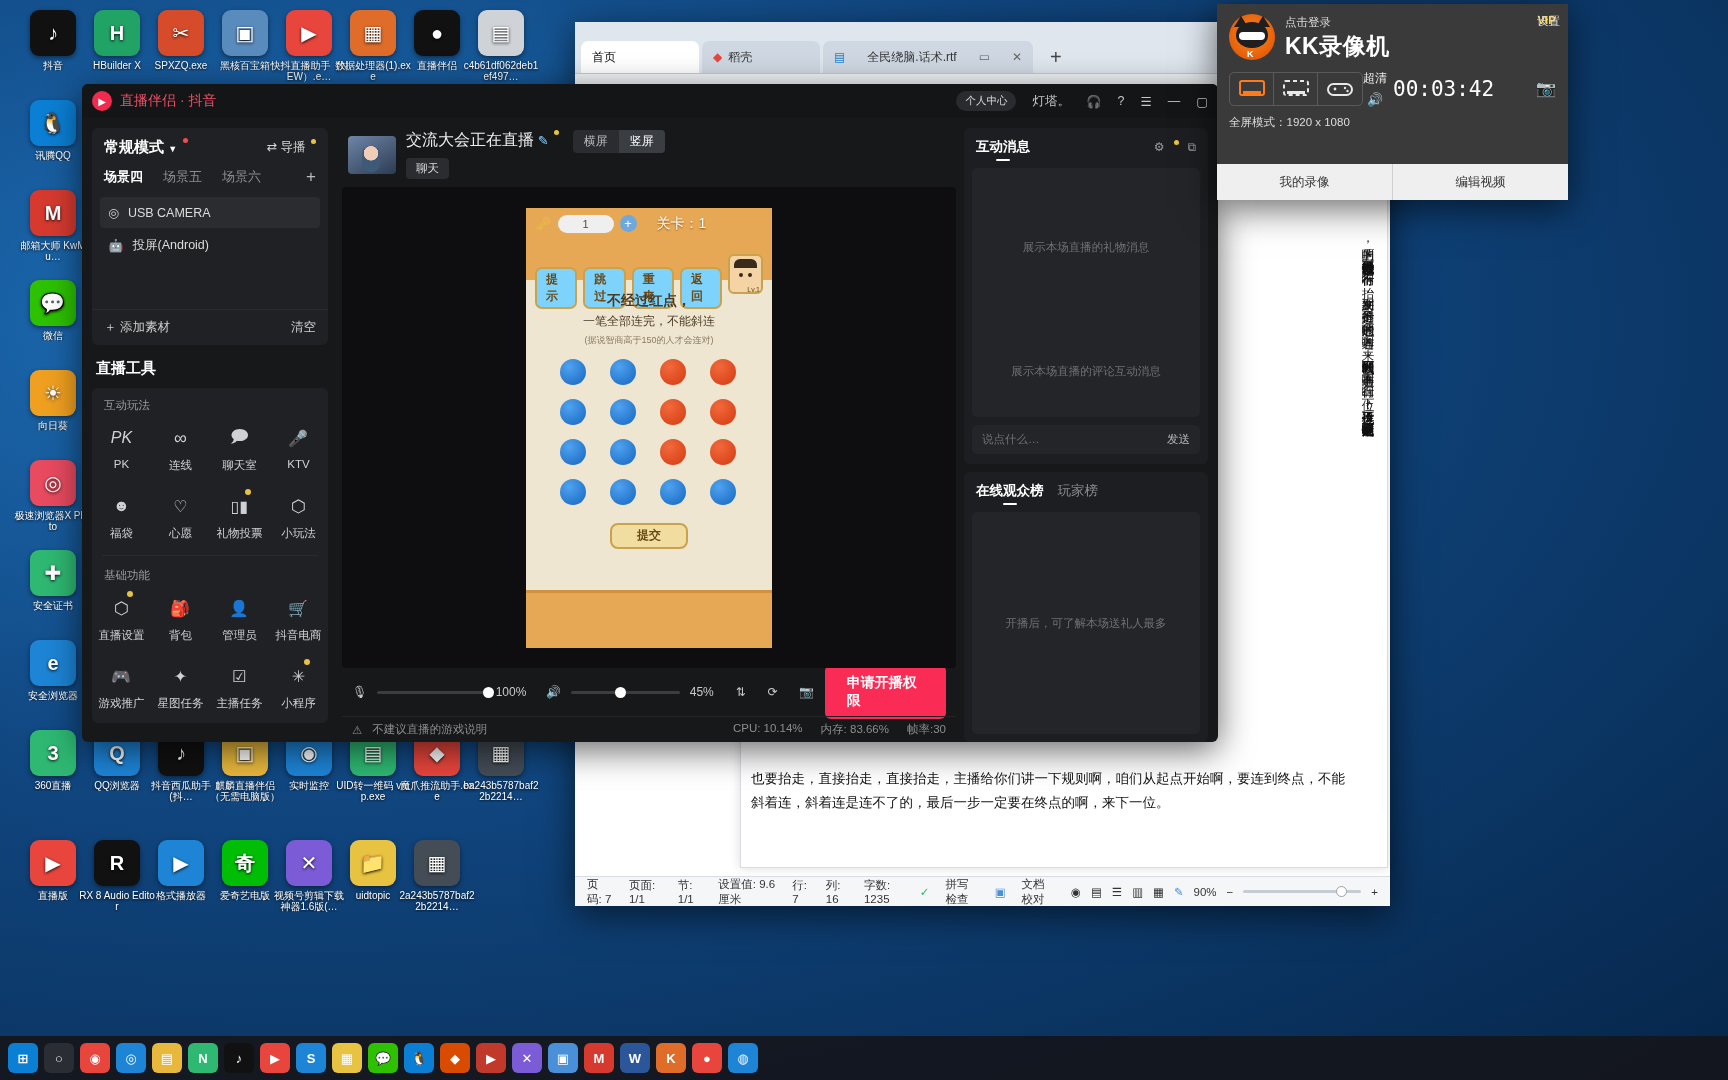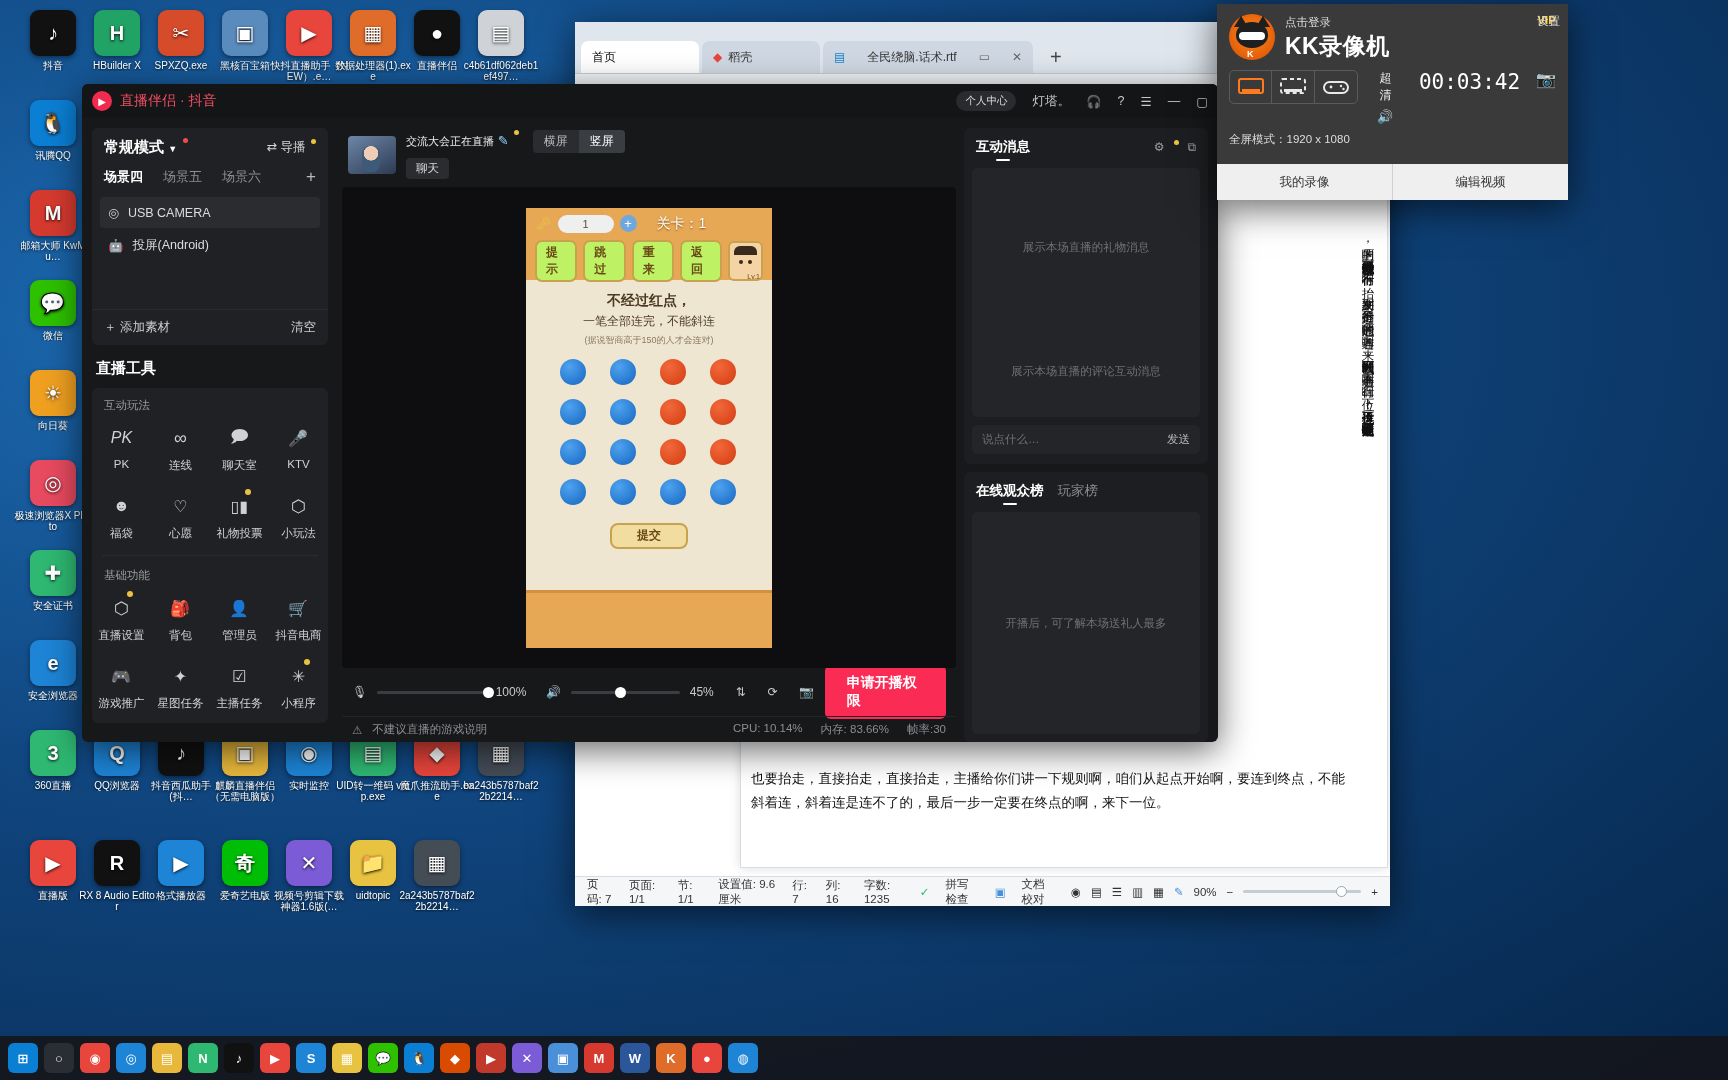--- a/index.html
+++ b/index.html
@@ -116,21 +116,21 @@
   .titem .ic { height:30px; display:flex; align-items:center; justify-content:center; margin-bottom:5px; }
   .titem .badge { position:absolute; top:4px; right:18px; width:6px; height:6px; border-radius:50%; background:#e8c341;}
   .tsplit { height:1px; background:#2a2b2e; margin:2px 10px; }
 
   .ccol { flex:1; padding:10px 6px 0 4px; display:flex; flex-direction:column; }
   .streamhdr { display:flex; align-items:center; gap:10px; padding:2px 6px 8px; }
   .thumb { width:48px; height:38px; border-radius:4px;
            background:linear-gradient(150deg,#6e86a8,#2c3b52); overflow:hidden; position:relative;}
   .thumb::after{ content:""; position:absolute; left:14px; top:10px; width:18px; height:26px;
            background:radial-gradient(circle at 50% 28%, #f0cdb6 0 34%, #3e5a79 36% 100%); border-radius:8px;}
-  .sttl { font-size:11px; color:#ececec; }
+  .sttl { font-size:16px; color:#ececec; }
   .seg { display:inline-flex; margin-left:10px; background:#2a2c30; border-radius:4px; overflow:hidden;}
   .seg span { padding:3px 11px; font-size:12px; color:#b9bbbe; }
   .seg span.on { background:#3a3d42; color:#fff; }
   .chatbtn { margin-top:5px; display:inline-block; background:#2a2c30; color:#d8d8d8;
              font-size:11.5px; border-radius:4px; padding:3px 10px; }
 
   .preview { flex:1; background:#0e0e10; border-radius:4px; position:relative; overflow:hidden;
              display:flex; align-items:center; justify-content:center; }
 
   
@@ -139,22 +139,22 @@
   .grow1 { display:flex; align-items:center; gap:6px; }
   .keybox { background:#efefef; border-radius:9px; width:56px; height:18px;
             display:flex; align-items:center; justify-content:center;
             font-size:11px; color:#5c4a2d; }
   .keyicon { font-size:13px; color:#e8c341; }
   .plusbtn { width:17px; height:17px; border-radius:50%; background:#6fa8dc;
              color:#fff; font-size:13px; display:flex; align-items:center; justify-content:center; }
   .level { margin-left:14px; font-size:14px; color:#fff; font-weight:normal;
            text-shadow:0 1px 2px rgba(120,70,0,.9); }
   .grow2 { display:flex; gap:6px; margin-top:7px; align-items:center;}
-  .gbtn { background:#bef264; border:2px solid #c9a24f; border-radius:7px;
-          font-size:12px; color:#6b4a18; padding:2px 9px; font-weight:bold; }
+  .gbtn { background:#7dd3fc; border:2px solid #c9a24f; border-radius:7px;
+          font-size:12px; color:#6b4a18; padding:2px 9px; font-weight:bold;margin-top:27px; }
   .face { margin-left:auto; width:40px; height:40px; border-radius:6px;
           background:#f4d3a4; position:relative; border:2px solid #c9a24f; }
   .face .hair { position:absolute; left:4px; right:4px; top:3px; height:9px;
           background:#3a2a1c; border-radius:6px 6px 0 0;}
   .face .eye { position:absolute; top:17px; width:4px; height:4px; background:#3a2a1c; border-radius:50%;}
   .face .eye.l{left:9px;} .face .eye.r{right:9px;}
   .face .lv { position:absolute; bottom:-1px; right:1px; font-size:7px; color:#6b4a18;}
   .gtitle { text-align:center; font-size:14px; color:#4b3a22; font-weight:bold; margin-top:12px; }
   .gsub { text-align:center; font-size:12px; color:#4b3a22; margin-top:3px; }
   .gsub2 { text-align:center; font-size:9px; color:#8a7a5f; margin-top:4px; }
@@ -203,21 +203,21 @@
       background:#1f1f1f; border-radius:50% 50% 48% 48%; }
   #kk .catlogo .ear { position:absolute; top:2px; width:0; height:0;
       border-left:7px solid transparent; border-right:7px solid transparent; border-bottom:11px solid #1f1f1f;}
   #kk .catlogo .ear.l{left:5px;} #kk .catlogo .ear.r{right:5px;}
   #kk .catlogo .glass { position:absolute; left:10px; top:18px; width:26px; height:8px;
       background:#fff; border-radius:5px;}
   #kk .catlogo .k { position:absolute; left:18px; bottom:1px; font-size:9px; font-weight:bold; color:#fff;}
   #kk .login { font-size:11.5px; color:#ddd; }
   #kk .vip { float:right; color:#ffd54a; font-size:11.5px; font-weight:bold; }
   #kk .title { font-size:23px; font-weight:bold; letter-spacing:.5px; margin-top:1px; }
-  #kk .midrow { display:flex; align-items:flex-start; gap:16px; padding:4px 12px 0; }
+  #kk .midrow { display:flex; align-items:center; gap:0; padding:4px 12px 0; }
   #kk .modebox { display:flex; border:1px solid #5a5a5a; border-radius:5px; overflow:hidden; }
   #kk .modebox .m { width:44px; height:32px; display:flex; align-items:center; justify-content:center;
       border-right:1px solid #5a5a5a; }
   #kk .modebox .m:last-child { border-right:none; }
   #kk .quality { font-size:12px; color:#eee; text-align:center; }
   #kk .timer { font-family:"DejaVu Sans Mono", monospace; font-size:21px; color:#fff; margin-left:6px;}
   #kk .res { font-size:11.5px; color:#ddd; padding:8px 12px 0; }
   #kk .btnrow { position:absolute; left:0; right:0; bottom:0; display:flex; height:36px; }
   #kk .btnrow div { flex:1; background:#efefef; color:#333; font-size:12.5px;
       display:flex; align-items:center; justify-content:center; border-right:1px solid #cfcfcf;}

